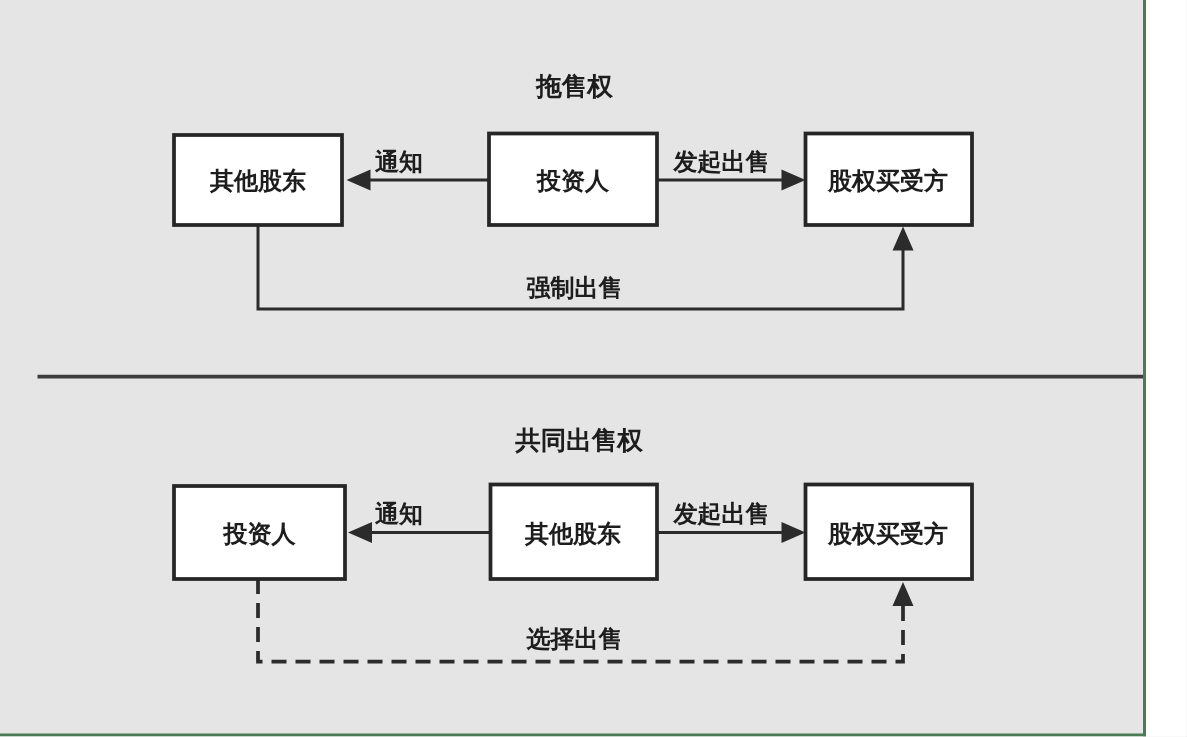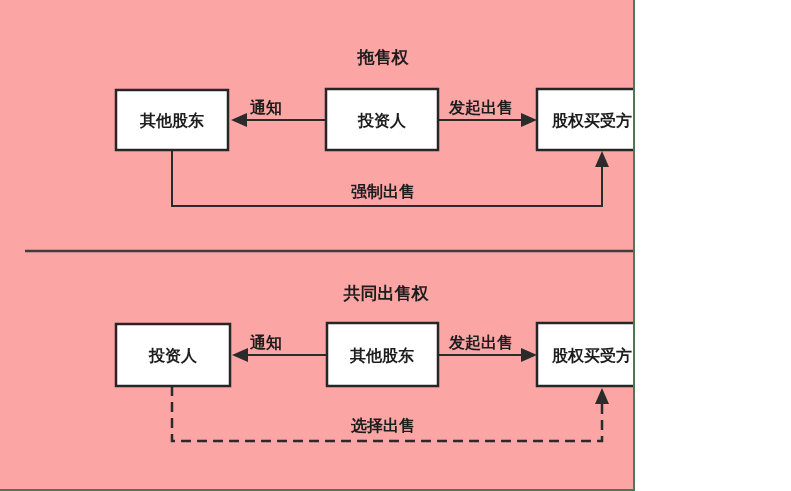--- a/index.html
+++ b/index.html
@@ -1,21 +1,21 @@
 <!DOCTYPE html>
 <html><head>
 <meta charset="utf-8">
 <style>
   html, body { margin: 0; padding: 0; background: #ffffff; }
   .page {
     position: relative;
-    width: 635px;
+    width: 764px;
     height: 491px;
     box-sizing: border-box;
-    background: #fca5a5;
+    background: #e5e5e5;
     border-right: 2px solid #4b7a55;
     border-bottom: 2px solid #4b7a55;
     overflow: hidden;
     font-family: "Liberation Serif", serif;
   }
   svg { display: block; }
   .node-rect {
     fill: #ffffff;
     stroke: #262626;
     stroke-width: 2.5;

